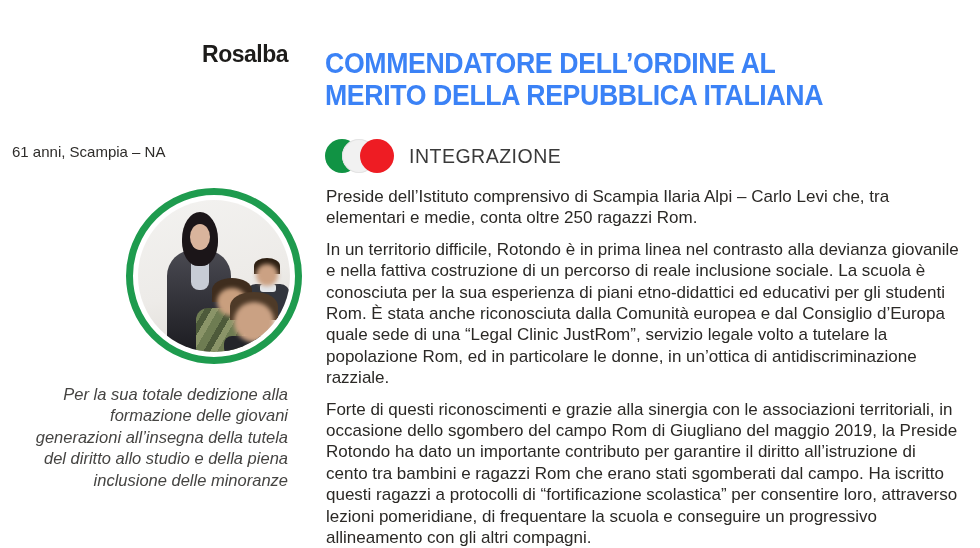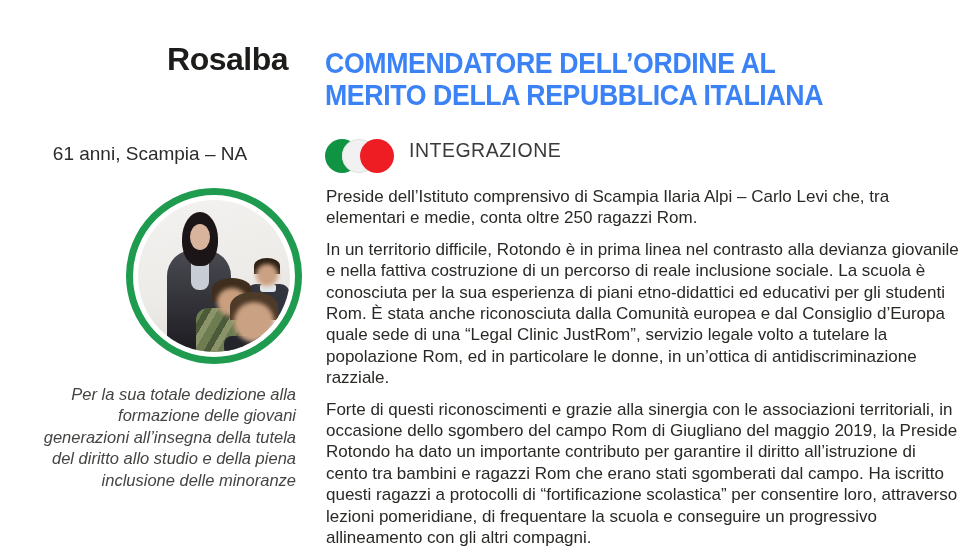--- a/index.html
+++ b/index.html
@@ -13,31 +13,31 @@
     color: #2b2926;
   }
 
   
   .name-block {
     position: absolute;
     top: 42px; left: 0;
     width: 288px;
     text-align: right;
     font-weight: 800;
-    font-size: 32px;
+    font-size: 23px;
     line-height: 1.12;
     letter-spacing: -0.5px;
     color: #1d1c1a;
   }
   .subtitle {
     position: absolute;
-    top: 143px; left: 6px;
+    top: 143px; left: 12px;
     width: 288px;
-    text-align: center;
-    font-size: 19px;
+    text-align: left;
+    font-size: 15px;
     color: #2e2c2a;
   }
   .avatar {
     position: absolute;
     top: 188px; left: 126px;
     width: 152px; height: 152px;
     border: 7px solid #1e9b4e;
     padding: 5px;
     background: #ffffff;
     border-radius: 50%;
@@ -60,21 +60,21 @@
   .kid-front-camo { left: 58px; top: 108px; width: 48px; height: 44px; background: repeating-linear-gradient(120deg, #6e7c52 0 8px, #4d5a3a 8px 14px, #8a9468 14px 20px); border-radius: 12px 12px 0 0; }
   .kid-big-hair { left: 92px; top: 92px; width: 48px; height: 28px; background: #4e3a28; border-radius: 50% 50% 0 0; }
   .kid-big-face { left: 96px; top: 102px; width: 40px; height: 40px; background: #caa183; border-radius: 50%; filter: blur(2px); }
   .kid-big-body { left: 86px; top: 136px; width: 62px; height: 20px; background: #23252a; border-radius: 8px; }
   .kid-right-hair { left: 116px; top: 58px; width: 26px; height: 16px; background: #2e2013; border-radius: 50% 50% 0 0; }
   .kid-right-face { left: 118px; top: 64px; width: 22px; height: 22px; background: #cba183; border-radius: 50%; filter: blur(2px); }
   .kid-right-body { left: 108px; top: 84px; width: 44px; height: 34px; background: #32353d; border-radius: 10px; }
   .kid-right-collar { left: 122px; top: 84px; width: 16px; height: 8px; background: #e3e6e9; border-radius: 3px; }
   .quote {
     position: absolute;
-    top: 384px; left: 36px;
+    top: 384px; left: 28px;
     width: 260px;
     text-align: right;
     font-style: italic;
     font-size: 16.5px;
     line-height: 1.3;
     color: #454442;
   }
 
   
   .award-title {
@@ -88,21 +88,21 @@
   }
   .award-title .t-line {
     transform: scaleX(0.92);
     transform-origin: left top;
     white-space: nowrap;
   }
   .category-row {
     position: absolute;
     top: 139px; left: 325px;
     display: flex;
-    align-items: flex-start;
+    align-items: center;
   }
   .flag-icon { position: relative; width: 70px; height: 34px; }
   .flag-icon span {
     position: absolute; top: 0;
     width: 34px; height: 34px;
     border-radius: 50%;
     display: block;
   }
   .c-green { left: 0;    background: #119344; z-index: 1; }
   .c-white { left: 17px; background: #f1f1f1; box-shadow: inset 0 0 0 1px #e3e3e3; z-index: 2; }

